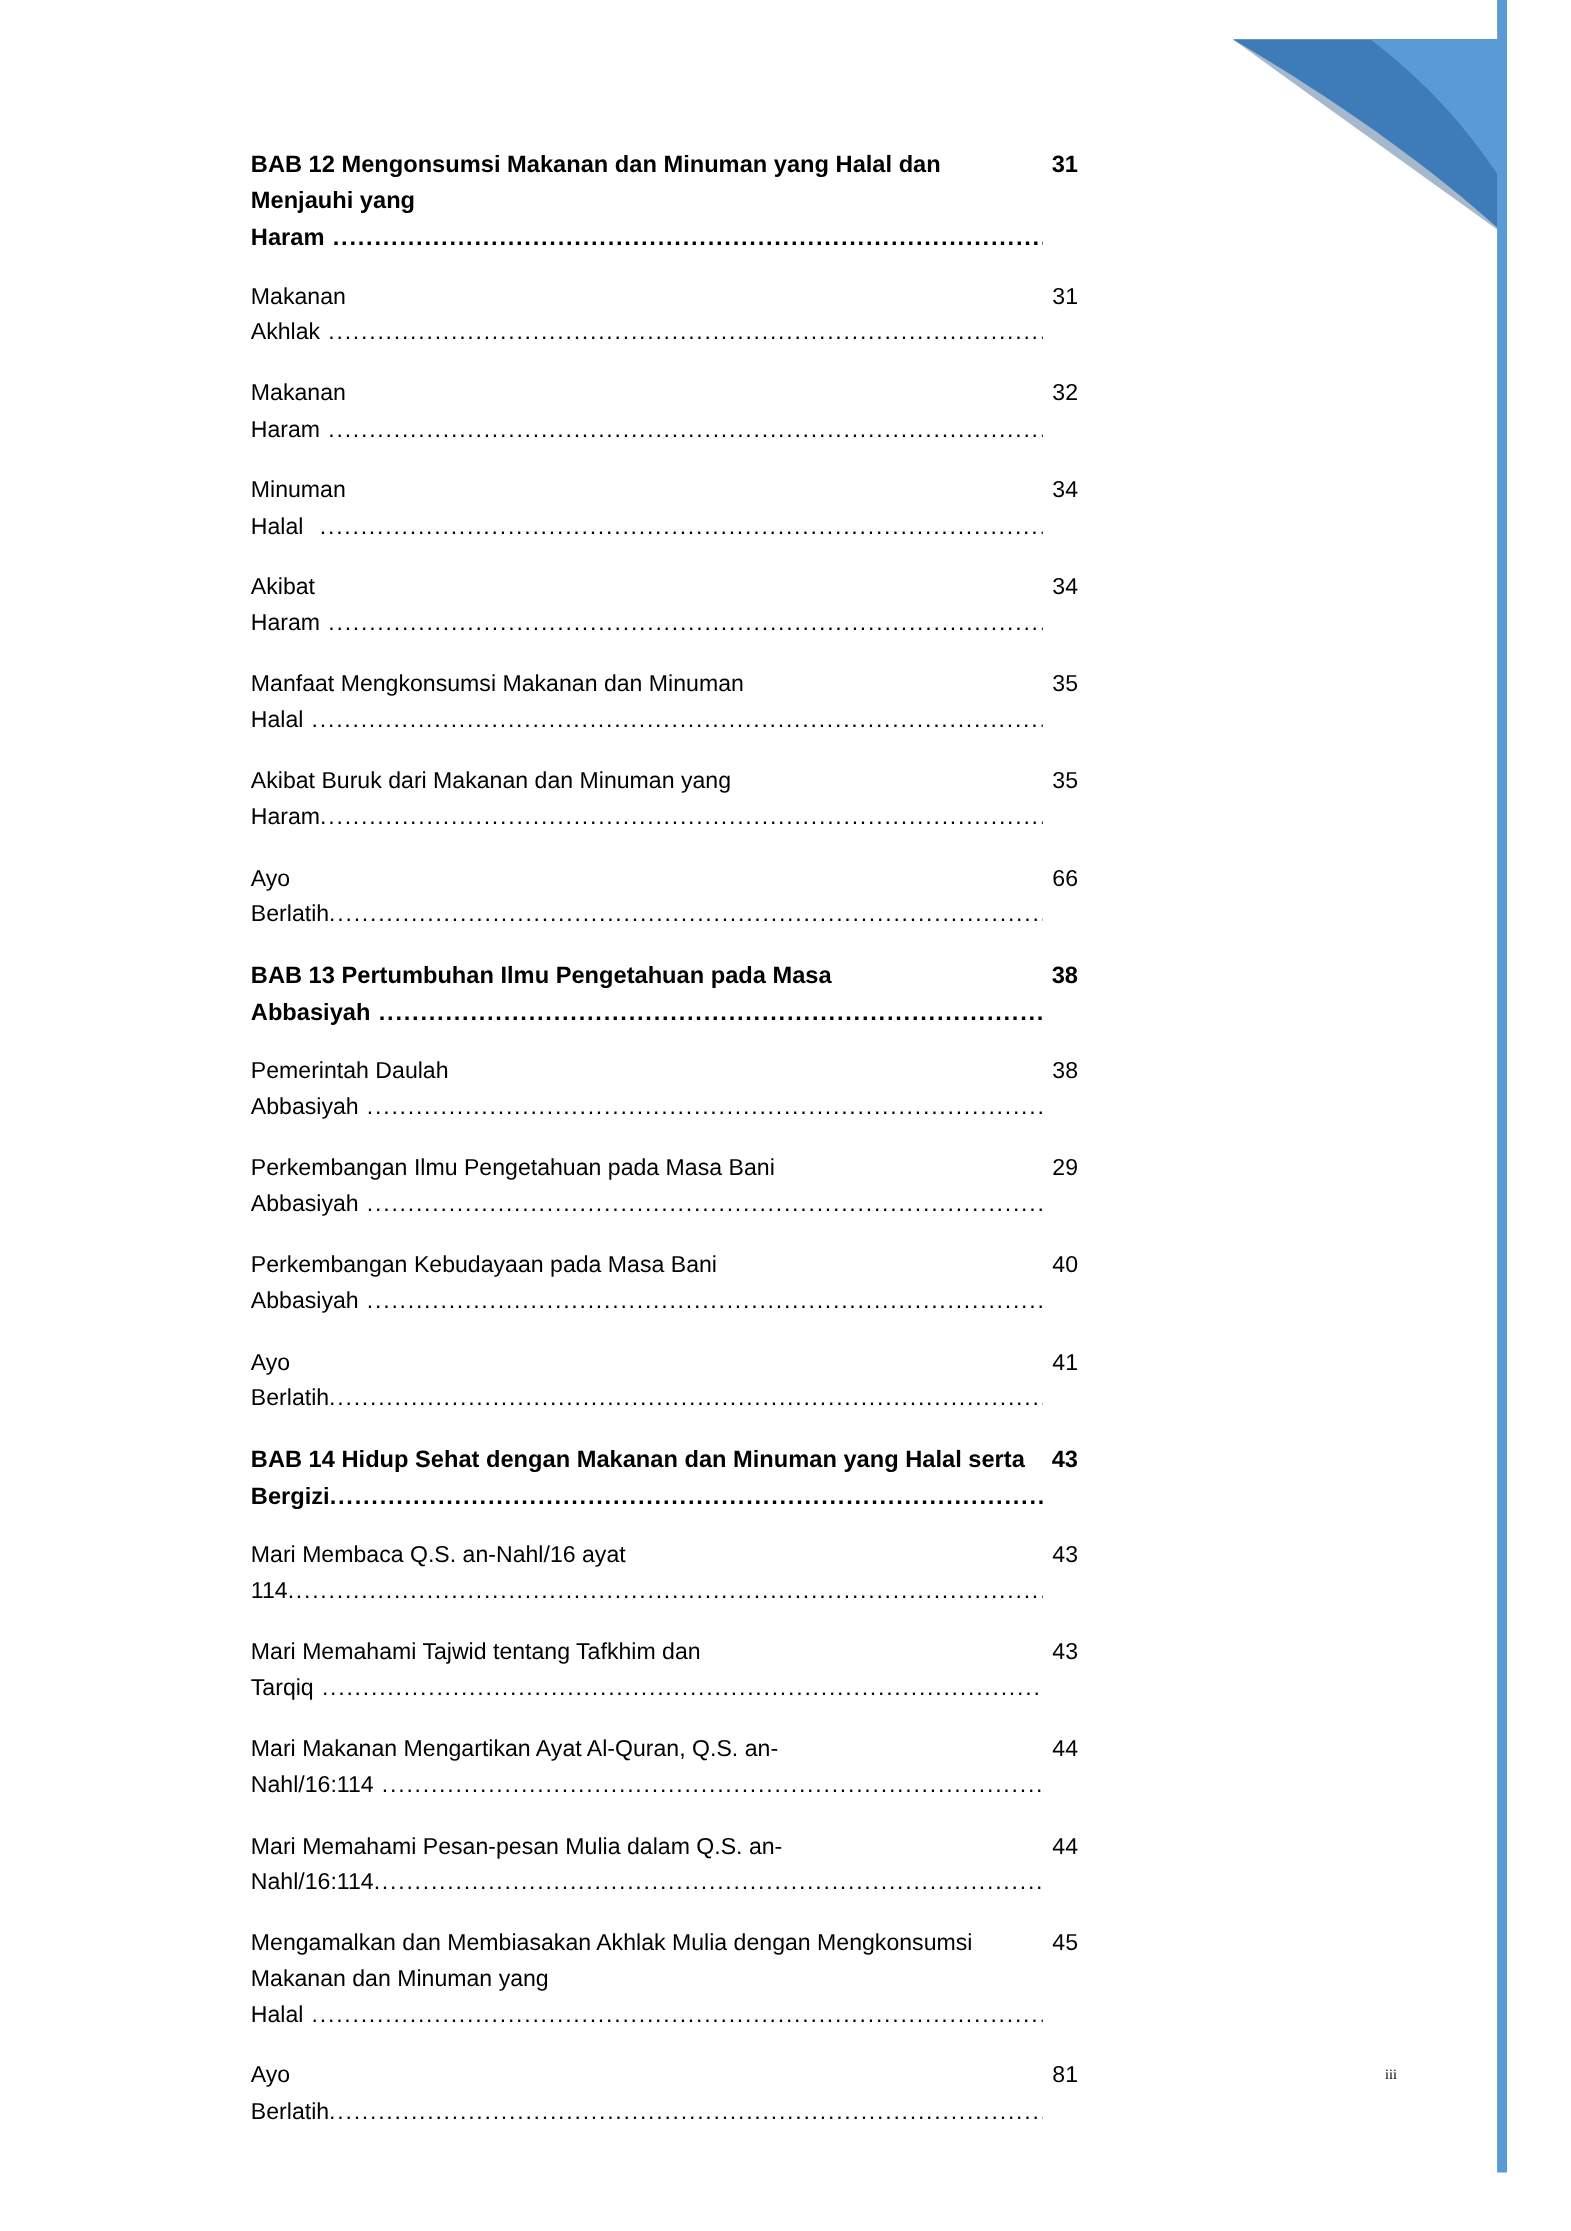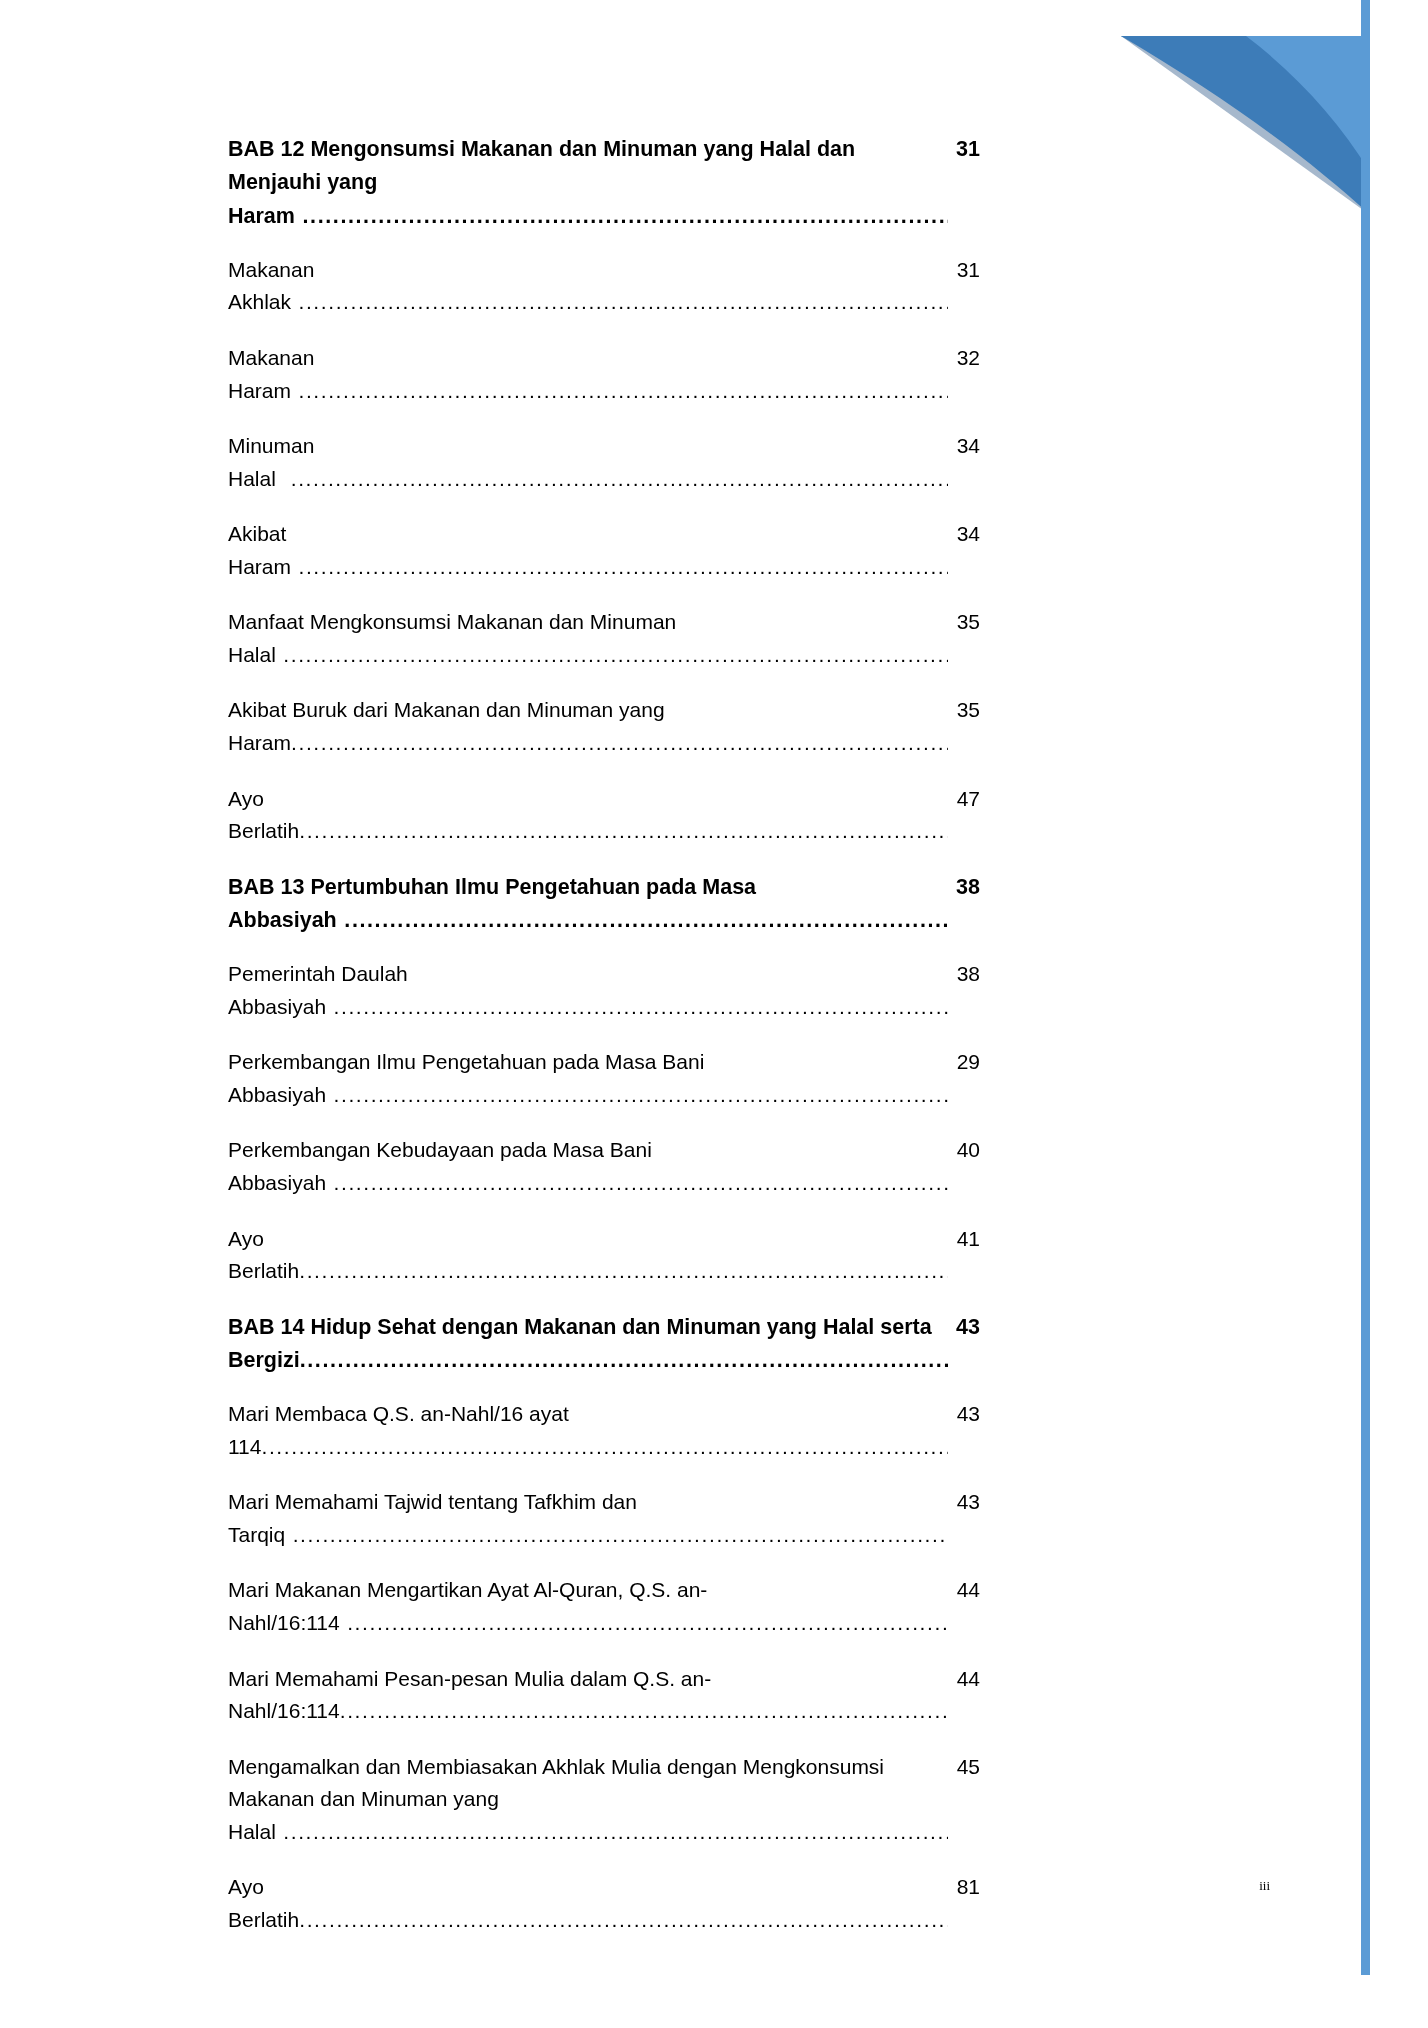--- a/index.html
+++ b/index.html
@@ -136,21 +136,21 @@
       <span class="pagenum">35</span>
       <span class="leader"><span class="label">Manfaat Mengkonsumsi Makanan dan Minuman Halal</span><span class="dots">&nbsp;......................................................................................................</span></span>
     </div>
 
     <div class="toc-block entry">
       <span class="pagenum">35</span>
       <span class="leader"><span class="label">Akibat Buruk dari Makanan dan Minuman yang Haram</span><span class="dots">......................................................................................................</span></span>
     </div>
 
     <div class="toc-block entry">
-      <span class="pagenum">47</span>
+      <span class="pagenum">66</span>
       <span class="leader"><span class="label">Ayo Berlatih</span><span class="dots">......................................................................................................</span></span>
     </div>
 
     <div class="toc-block chapter">
       <span class="pagenum">38</span>
       <span class="leader"><span class="label">BAB 13 Pertumbuhan Ilmu Pengetahuan pada Masa Abbasiyah</span><span class="dots">&nbsp;......................................................................................................</span></span>
     </div>
 
     <div class="toc-block entry">
       <span class="pagenum">38</span>

